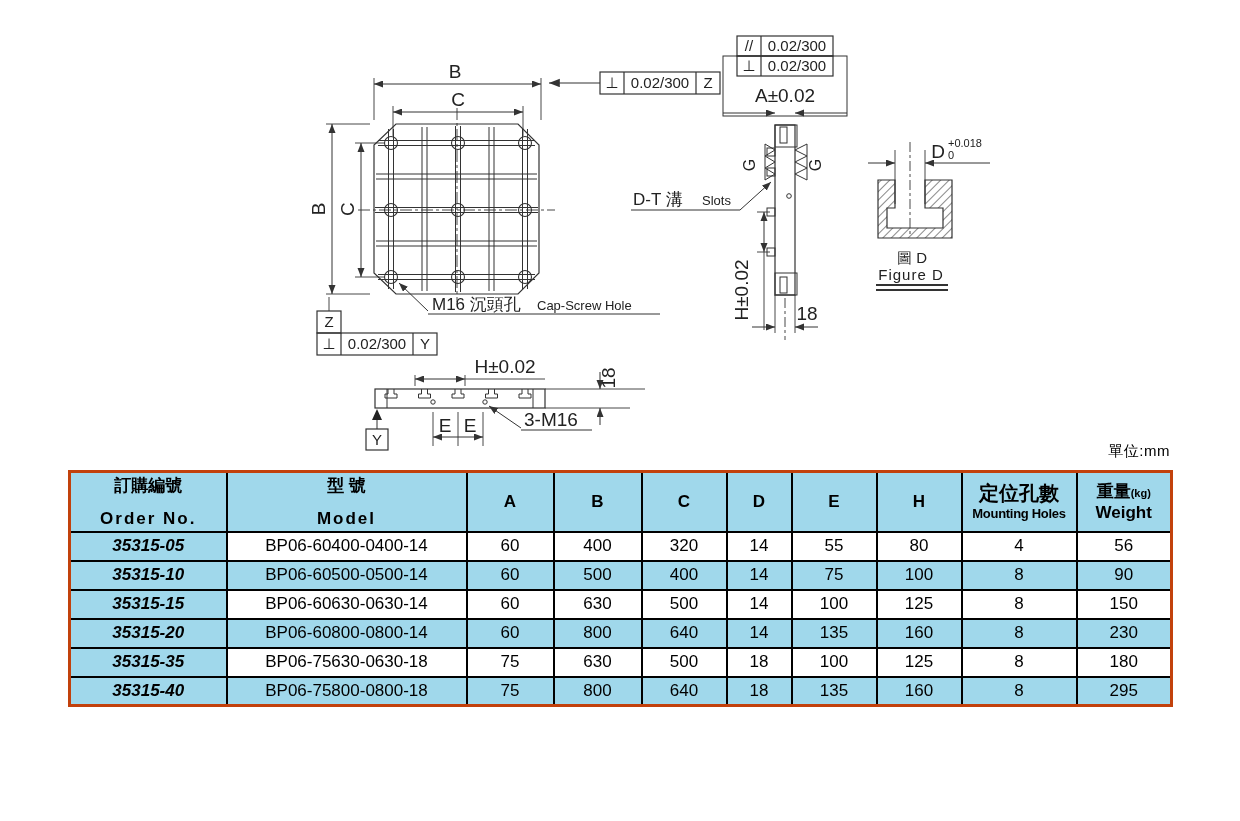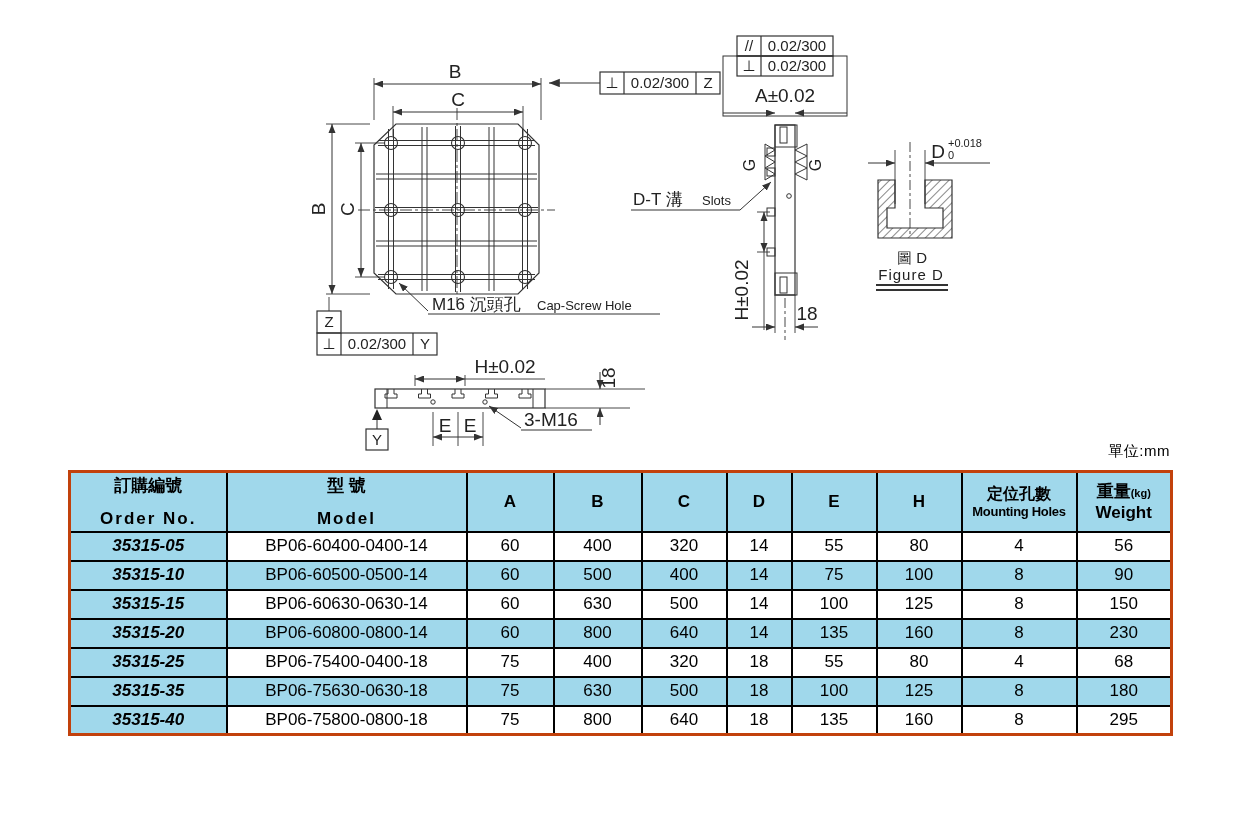--- a/index.html
+++ b/index.html
@@ -306,21 +306,21 @@
           <div>型 號</div>
           <div class="hdr-en-ls">Model</div>
         </th>
         <th>A</th>
         <th>B</th>
         <th>C</th>
         <th>D</th>
         <th>E</th>
         <th>H</th>
         <th>
-          <div style="font-size:16px">定位孔數</div>
+          <div style="font-size:20px">定位孔數</div>
           <div class="hdr-small">Mounting Holes</div>
         </th>
         <th>
           <div><span>重量</span><span class="hdr-unit">(kg)</span></div>
           <div>Weight</div>
         </th>
       </tr>
     </thead>
     <tbody id="table-body">
         <tr>
@@ -365,32 +365,20 @@
           <td>60</td>
           <td>800</td>
           <td>640</td>
           <td>14</td>
           <td>135</td>
           <td>160</td>
           <td>8</td>
           <td>230</td>
         </tr>
         <tr>
-          <td class="cell-order">35315-25</td>
-          <td>BP06-75400-0400-18</td>
-          <td>75</td>
-          <td>400</td>
-          <td>320</td>
-          <td>18</td>
-          <td>55</td>
-          <td>80</td>
-          <td>4</td>
-          <td>68</td>
-        </tr>
-        <tr>
           <td class="cell-order">35315-35</td>
           <td>BP06-75630-0630-18</td>
           <td>75</td>
           <td>630</td>
           <td>500</td>
           <td>18</td>
           <td>100</td>
           <td>125</td>
           <td>8</td>
           <td>180</td>

